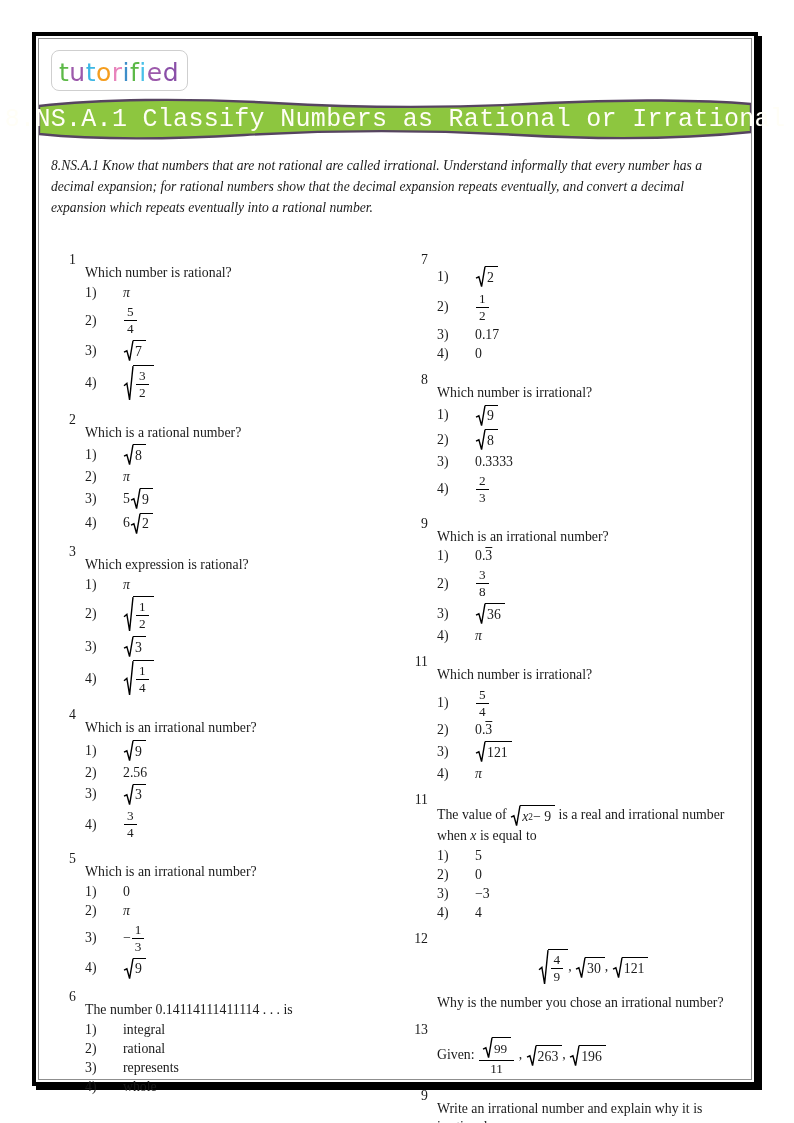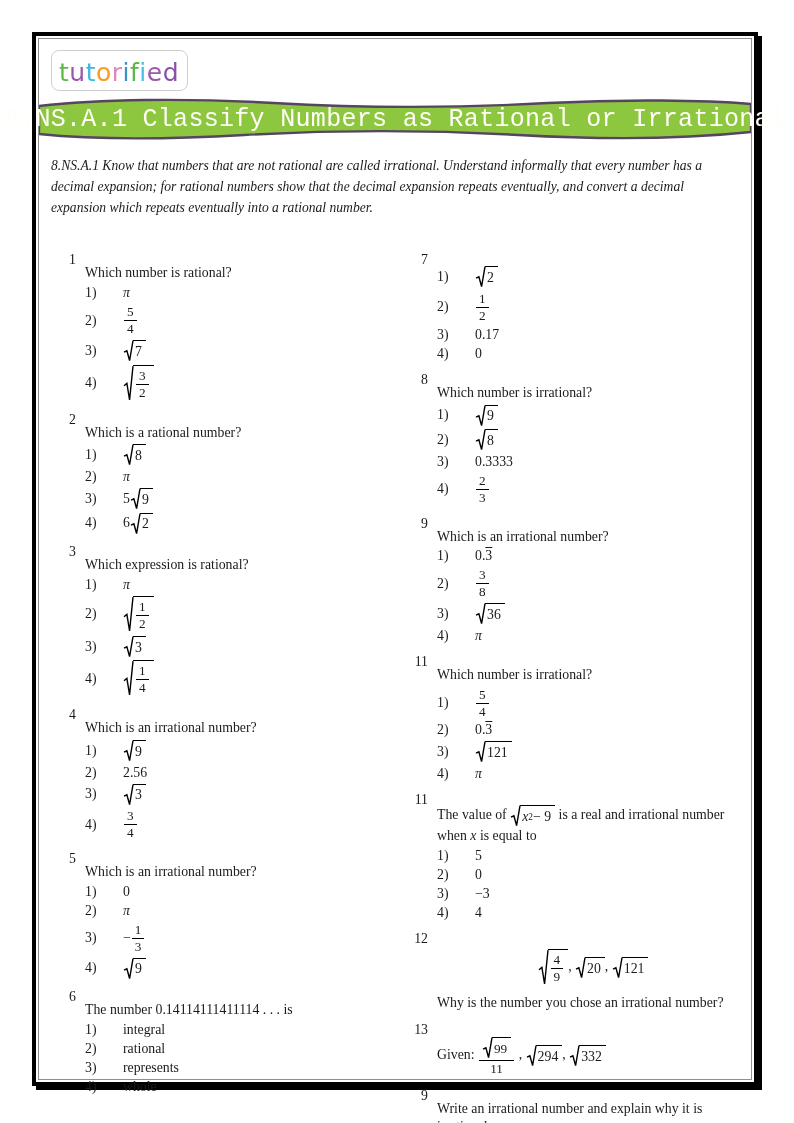--- a/index.html
+++ b/index.html
@@ -520,21 +520,21 @@
                   <span class="sqrt-body">
                     <span class="frac">
                       <span class="fn">4</span>
                       <span class="fd">9</span>
                     </span>
                   </span>
                 </span>,  <span class="sqrt">
                   <svg viewBox="0 0 10 24" preserveAspectRatio="none" class="sqrt-tail">
                     <path d="M0 13.5 L3.2 12 L6.2 22.8 L10 0.7" fill="none" stroke="#000" stroke-width="1.4" vector-effect="non-scaling-stroke"></path>
                   </svg>
-                  <span class="sqrt-body">20</span>
+                  <span class="sqrt-body">30</span>
                 </span>,  <span class="sqrt">
                   <svg viewBox="0 0 10 24" preserveAspectRatio="none" class="sqrt-tail">
                     <path d="M0 13.5 L3.2 12 L6.2 22.8 L10 0.7" fill="none" stroke="#000" stroke-width="1.4" vector-effect="non-scaling-stroke"></path>
                   </svg>
                   <span class="sqrt-body">121</span>
                 </span></div>
               <p class="q-after">Why is the number you chose an irrational number?</p>
             </div>
           </div>
           <div class="question">
@@ -545,26 +545,26 @@
                       <svg viewBox="0 0 10 24" preserveAspectRatio="none" class="sqrt-tail">
                         <path d="M0 13.5 L3.2 12 L6.2 22.8 L10 0.7" fill="none" stroke="#000" stroke-width="1.4" vector-effect="non-scaling-stroke"></path>
                       </svg>
                       <span class="sqrt-body">99</span>
                     </span></span>
                   <span class="fd">11</span>
                 </span> , <span class="sqrt">
                   <svg viewBox="0 0 10 24" preserveAspectRatio="none" class="sqrt-tail">
                     <path d="M0 13.5 L3.2 12 L6.2 22.8 L10 0.7" fill="none" stroke="#000" stroke-width="1.4" vector-effect="non-scaling-stroke"></path>
                   </svg>
-                  <span class="sqrt-body">294</span>
+                  <span class="sqrt-body">263</span>
                 </span>, <span class="sqrt">
                   <svg viewBox="0 0 10 24" preserveAspectRatio="none" class="sqrt-tail">
                     <path d="M0 13.5 L3.2 12 L6.2 22.8 L10 0.7" fill="none" stroke="#000" stroke-width="1.4" vector-effect="non-scaling-stroke"></path>
                   </svg>
-                  <span class="sqrt-body">332</span>
+                  <span class="sqrt-body">196</span>
                 </span></p>
             </div>
           </div>
           <div class="question">
             <div class="q-num">9</div>
             <div class="q-body">
               <p class="q-prompt">Write an irrational number and explain why it is irrational.</p>
             </div>
           </div>
         </section>

